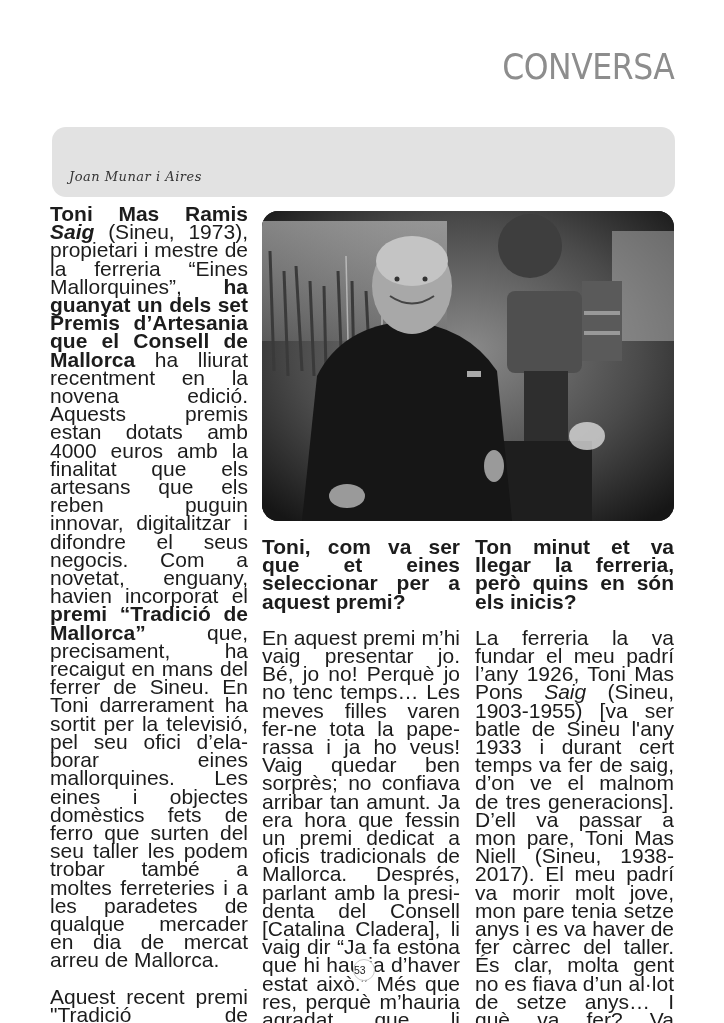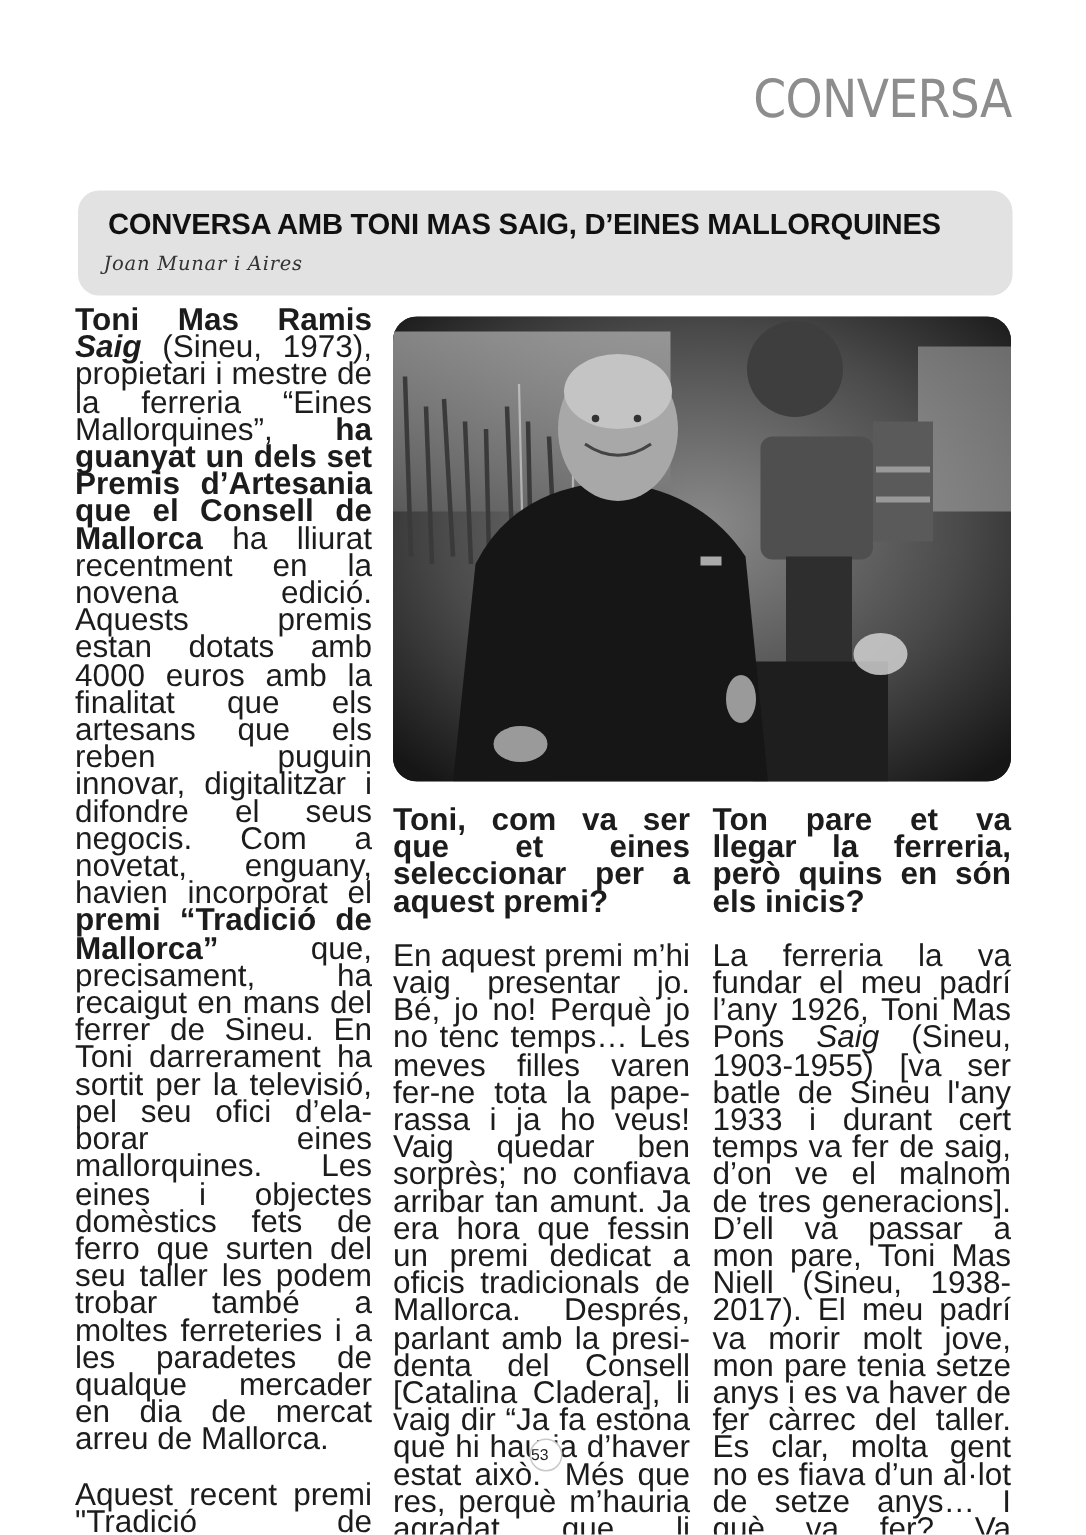--- a/index.html
+++ b/index.html
@@ -27,21 +27,20 @@
   .page-num { position: absolute; left: 353px; top: 959px; width: 20px; height: 20px;
          border: 1.5px solid #c9c9c9; border-radius: 50%; font-size: 10.5px; line-height: 20px;
          text-align: left; color: #222; background: #fff; }
 </style>
 </head>
 <body>
 
 <div class="section-header">CONVERSA</div>
 
 <div class="title-box">
-  <div class="title">CONVERSA AMB TONI MAS SAIG, D’EINES MALLORQUINES</div>
   <div class="author">Joan Munar i Aires</div>
 </div>
 
 <div class="col col1">
   <p id="intro-p1"><span style="font-weight: bold;">Toni Mas Ramis </span><span style="font-weight: bold; font-style: italic;">Saig</span><span> (Sineu, 1973), propietari i mestre de la ferreria “Eines Mallorquines”, </span><span style="font-weight: bold;">ha guanyat un dels set Premis d’Artesania que el Consell de Mallorca</span><span> ha lliurat recentment en la novena edició. Aquests premis estan dotats amb 4000 euros amb la finalitat que els artesans que els reben puguin innovar, digi­talitzar i difondre el seus nego­cis. Com a novetat, enguany, havien incorporat el </span><span style="font-weight: bold;">premi “Tradició de Mallorca”</span><span> que, precisament, ha recaigut en mans del ferrer de Sineu. En Toni darrerament ha sortit per la televisió, pel seu ofici d’ela­borar eines mallorquines. Les eines i objectes domèstics fets de ferro que surten del seu taller les podem trobar també a moltes ferreteries i a les paradetes de qualque merca­der en dia de mercat arreu de Mallorca.</span></p>
   <div class="gap"></div>
   <p>Aquest recent premi "Tradició de Mallorca" deixa clara la seva marca i és un fet singular i, per això, hem volgut saber més coses d’aquest menestral que du el seu ofici dins la sang. El visitàrem al seu taller del carrer Bons Aires, on produeixen eines i coses per a l'ús domèstic fetes amb ferro. Ens hi atén amb la fornal encesa i, ben predisposat, ens demana un minut per a rentar-se les mans.</p>
 </div>
 
 <div class="photo">
@@ -95,17 +94,17 @@
     <ellipse cx="232" cy="255" rx="10" ry="16" fill="#9a9a9a"></ellipse>
   </svg>
 </div>
 
 <div class="col col2">
   <p class="q">Toni, com va ser que et eines seleccionar per a aquest premi?</p>
   <p>En aquest premi m’hi vaig presentar jo. Bé, jo no! Perquè jo no tenc temps… Les meves filles varen fer-ne tota la pape­rassa i ja ho veus! Vaig quedar ben sorprès; no confiava arribar tan amunt. Ja era hora que fessin un premi dedicat a oficis tradicionals de Mallorca. Després, parlant amb la presi­denta del Consell [Catalina Cladera], li vaig dir “Ja fa estona que hi hauria d’haver estat això.” Més que res, perquè m’hauria agradat que li haguessin dat a mon pare.</p>
 </div>
 
 <div class="col col3">
-  <p class="q">Ton pare et va llegar la ferre­ria, però quins en són els inicis?</p>
+  <p class="q">Ton minut et va llegar la ferre­ria, però quins en són els inicis?</p>
   <p id="answer-2"><span>La ferreria la va fundar el meu padrí l’any 1926, Toni Mas Pons </span><span style="font-style: italic;">Saig</span><span> (Sineu, 1903-1955) [va ser batle de Sineu l'any 1933 i durant cert temps va fer de saig, d’on ve el malnom de tres generacions]. D’ell va passar a mon pare, Toni Mas Niell (Sineu, 1938-2017). El meu padrí va morir molt jove, mon pare tenia setze anys i es va haver de fer càrrec del taller. És clar, molta gent no es fiava d’un al·lot de setze anys… I què va fer? Va cercar un soci, en Pere Mascaró,</span></p>
 </div>
 
 <div class="page-num">53</div>
 
 </body></html>

